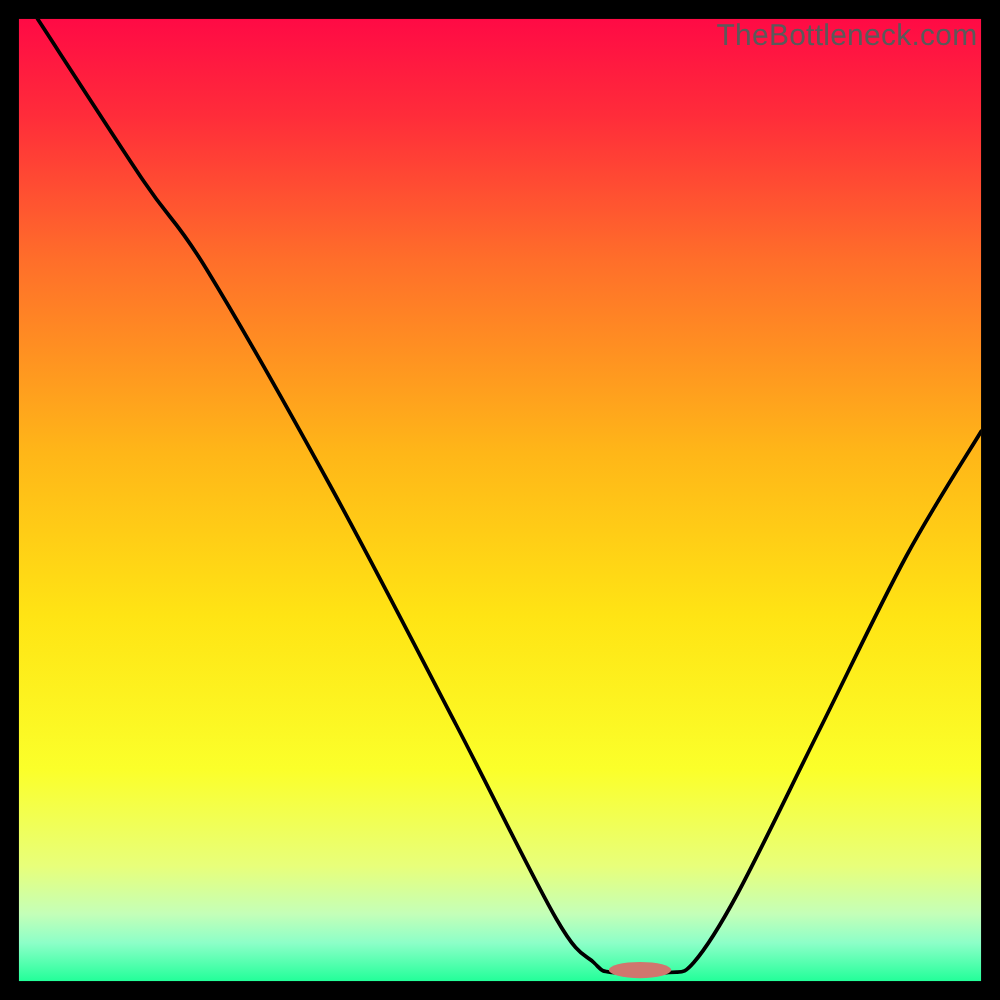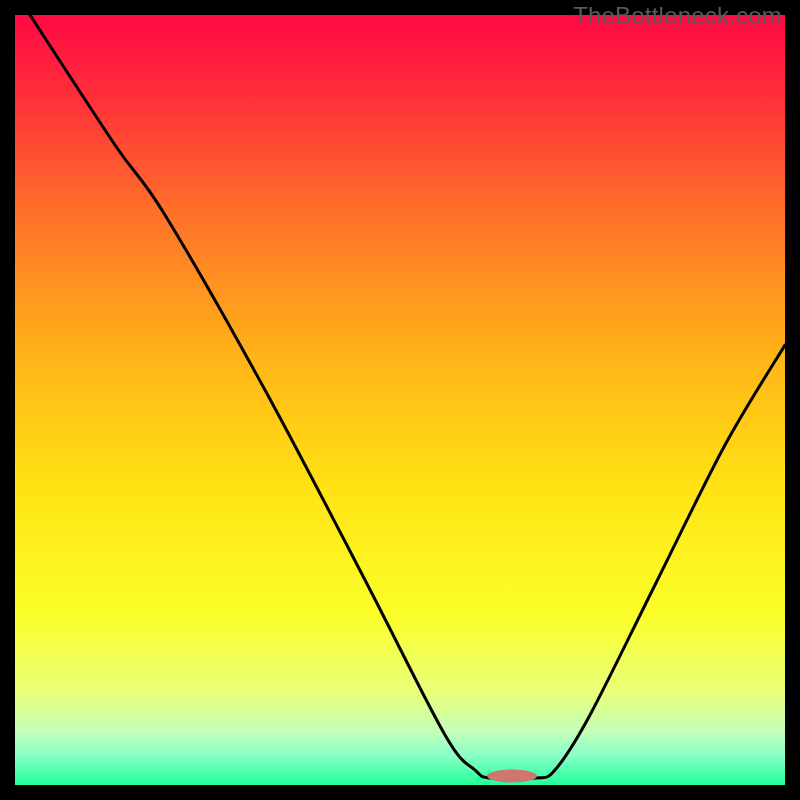--- a/index.html
+++ b/index.html
@@ -13,21 +13,21 @@
   .frame {
     position: absolute;
     left: 15px;
     top: 15px;
     width: 770px;
     height: 770px;
     background: #000000;
   }
   .watermark {
     position: absolute;
-    top: 2px;
+    top: 15px;
     right: 18px;
     font-family: Arial, Helvetica, sans-serif;
     font-size: 24px;
     font-weight: 500;
     color: #5a5a5a;
     letter-spacing: 0.2px;
     z-index: 4;
   }
   svg {
     position: absolute;

